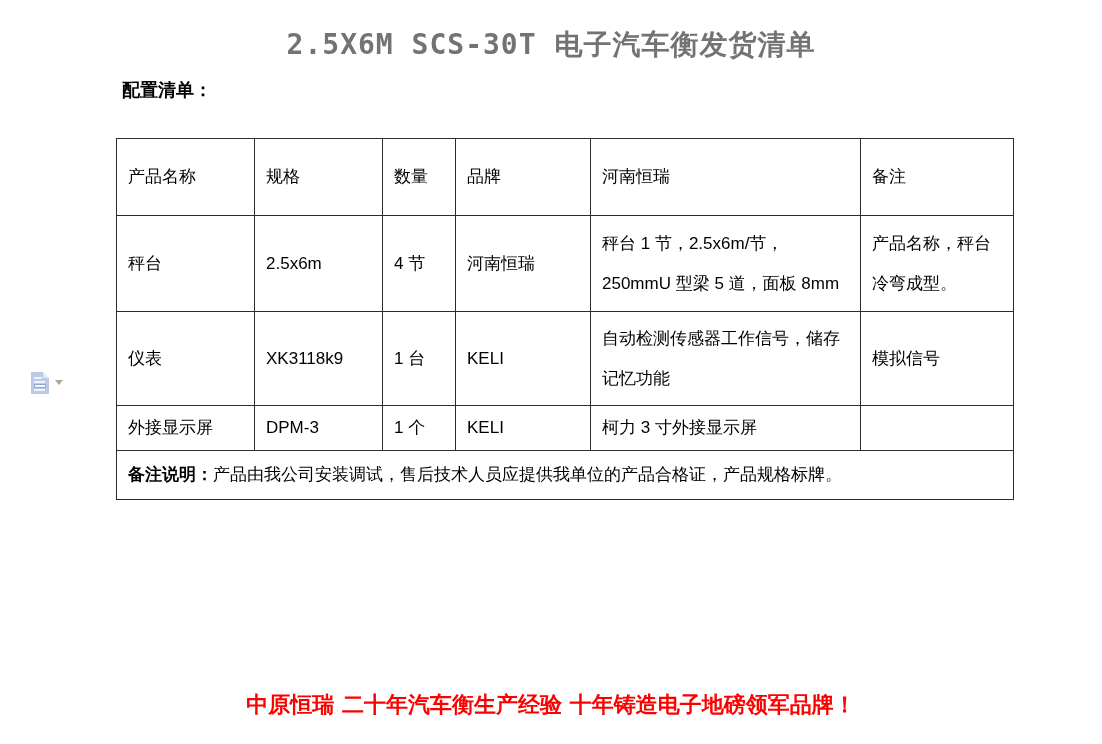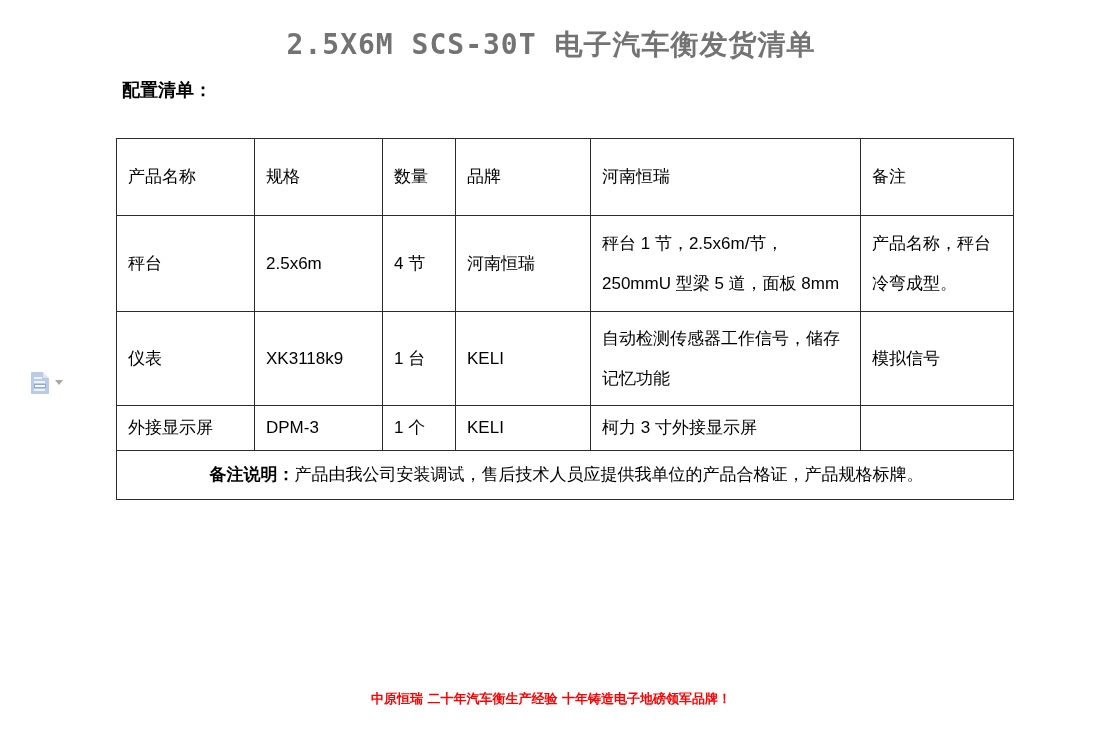--- a/index.html
+++ b/index.html
@@ -51,27 +51,27 @@
   }
   col.c1 { width: 138px; } col.c2 { width: 128px; } col.c3 { width: 73px; }
   col.c4 { width: 135px; } col.c5 { width: 270px; } col.c6 { width: 153px; }
   tr.h-header { height: 77px; }
   tr.h-tall1  { height: 96px; }
   tr.h-short  { height: 48px; }
   tr.h-tall2  { height: 94px; }
   tr.h-row4   { height: 47px; }
   tr.h-row5   { height: 33px; }
   tr.h-row6   { height: 49px; }
-  tr.h-note   { height: 49px; text-align: center; }
+  tr.h-note   { height: 49px; }
   .note-label { font-weight: bold; }
 
   .slogan {
     position: absolute; top: 690px; left: 0; width: 100%;
     text-align: center; font-family: "DejaVu Serif", "Liberation Serif", serif;
-    font-weight: bold; font-size: 13px; color: #ff0000;
+    font-weight: bold; font-size: 22px; color: #ff0000;
   }
 </style>
 </head>
 <body>
 
 <div class="doc-title">2.5X6M SCS-30T 电子汽车衡发货清单</div>
 
 <div class="section-label">配置清单：</div>
 
 <div class="margin-widget">

